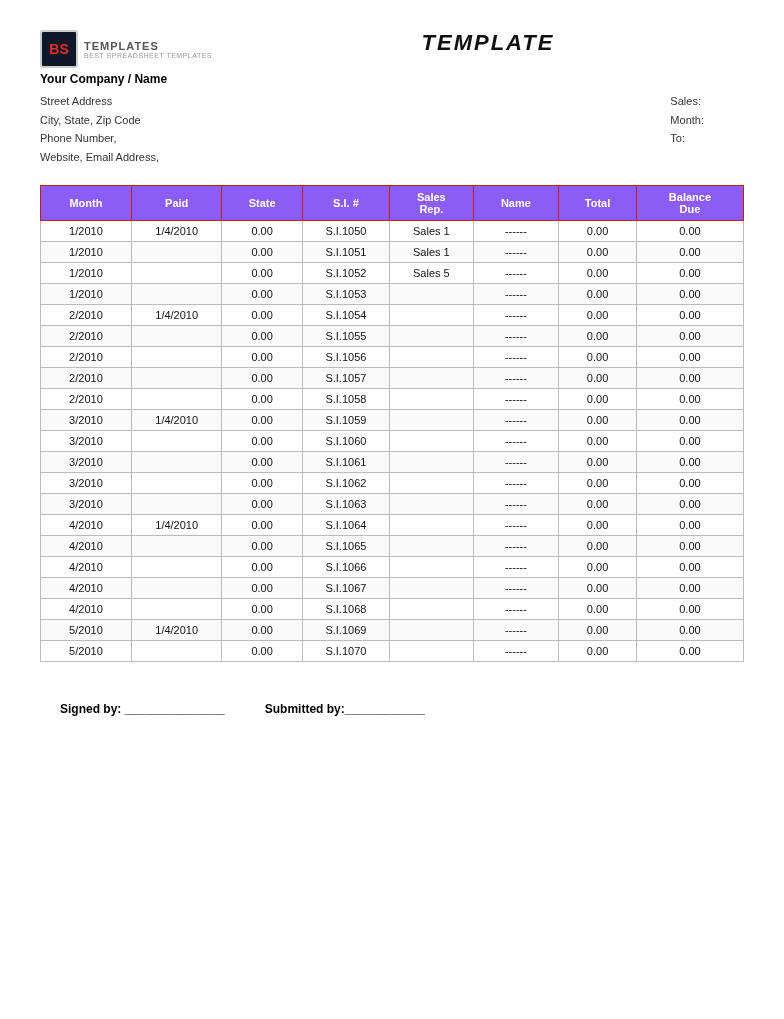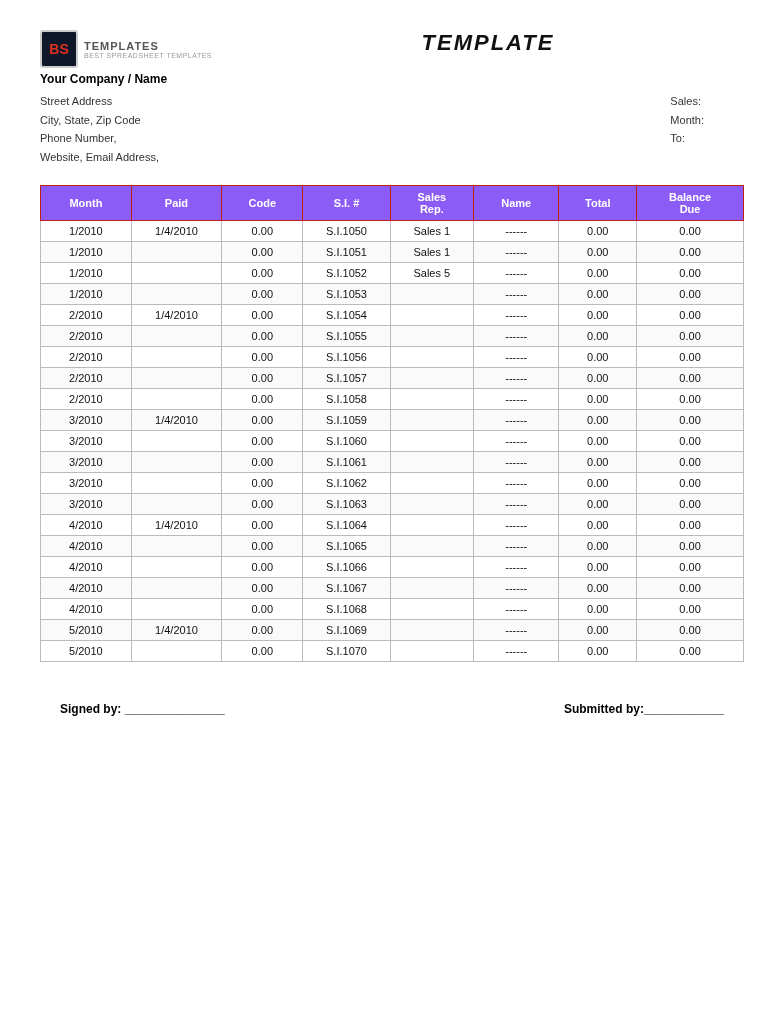--- a/index.html
+++ b/index.html
@@ -114,23 +114,24 @@
       text-align: center;
       font-size: 11px;
       padding: 4px 4px;
       color: #111;
     }
     .table-wrapper tr:nth-child(even) td {
       background-color: #fafafa;
     }
     .footer-section {
       display: flex;
-      justify-content: space-between;
+      justify-content: flex-start;
       margin-top: 40px;
       padding: 0 20px;
+      gap: 40px;
     }
     .signed-by, .submitted-by {
       font-weight: bold;
       font-size: 12px;
     }
   </style>
 </head>
 <body>
 
 <div class="header-top">
@@ -163,21 +164,21 @@
     <div>To:</div>
   </div>
 </div>
 
 <table class="table-wrapper">
   <thead>
     <tr>
 
     <th>Month</th>
         <th>Paid</th>
-        <th>Code</th>
+        <th>State</th>
         <th>S.I. #</th>
         <th>Sales<br>Rep.</th>
         <th>Name</th>
         <th>Total</th>
         <th>Balance<br>Due</th>
       </tr>
   </thead>
   <tbody id="table-body">
   <tr>
         <td>1/2010</td>

